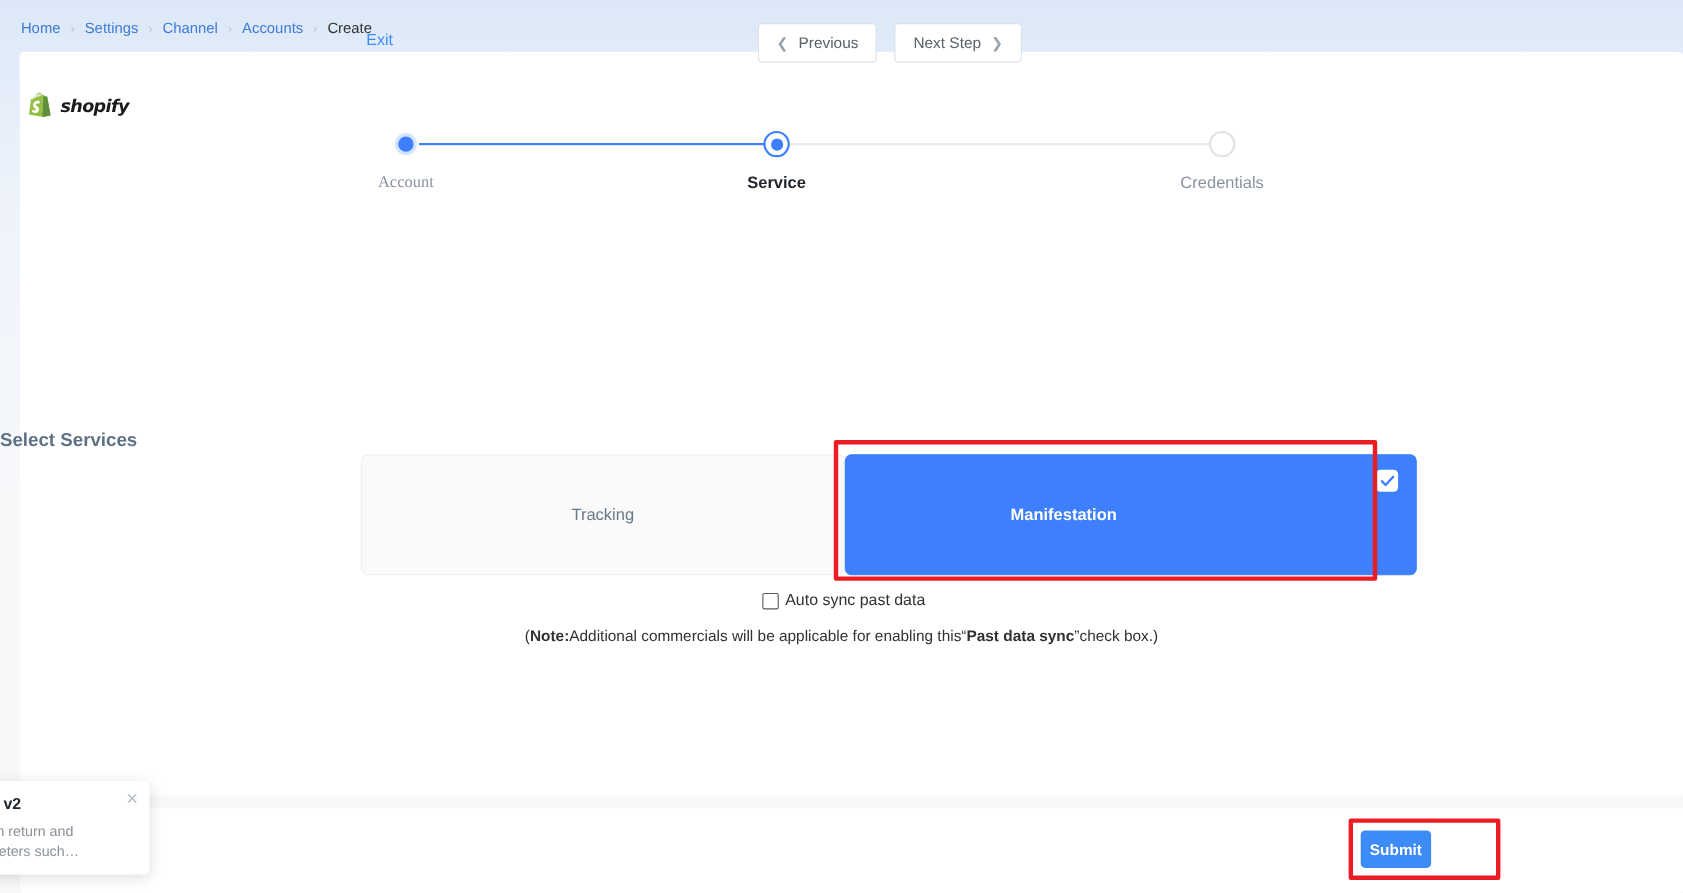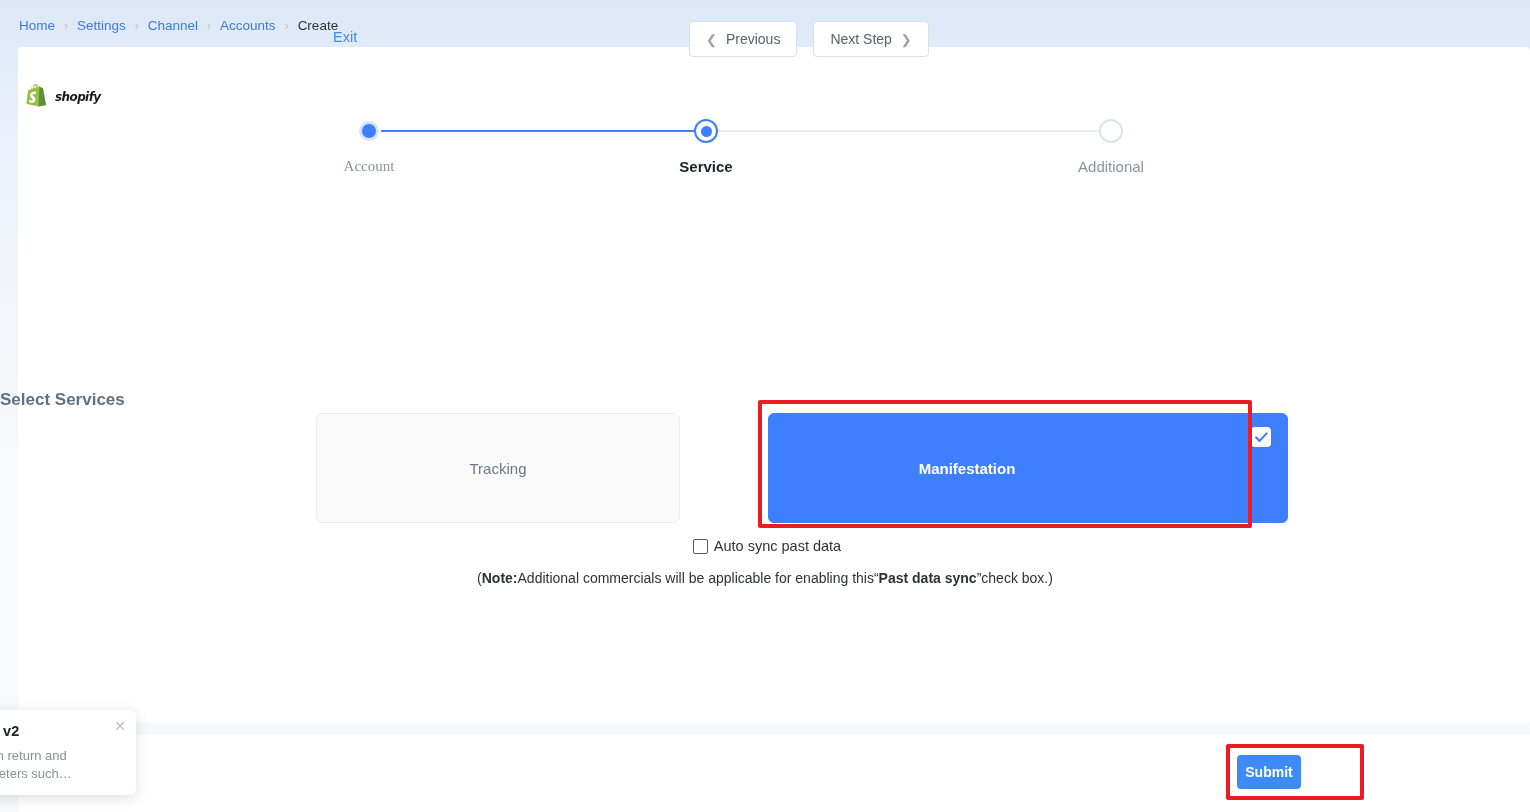--- a/index.html
+++ b/index.html
@@ -51,21 +51,21 @@
 
   
   .brand {
     position: absolute;
     left: 26px; top: 84px;
     display: flex; align-items: center; gap: 7px;
   }
   .brand-mark { width: 22px; height: 25px; display: block; }
   .brand-word {
     font-family: "DejaVu Sans", sans-serif;
-    font-size: 12px;
+    font-size: 16px;
     font-weight: bold;
     font-style: italic;
     letter-spacing: -0.6px;
     color: #1a1a1a;
   }
 
   
   .stepper {
     position: absolute;
     left: 330px; top: 118px;
@@ -141,21 +141,21 @@
   .svc-card {
     position: absolute;
     top: 0;
     height: 110px;
     border-radius: 6px;
     display: flex; align-items: center; justify-content: center;
     cursor: pointer;
     user-select: none;
   }
   .svc-card.tracking {
-    left: 4px; width: 364px;
+    left: 16px; width: 440px;
     background: #fafafa;
     border: 1px solid #eceff2;
   }
   .svc-card.tracking .svc-label {
     font-size: 15px;
     color: #67798a;
   }
   .svc-card.manifestation {
     left: 456px; width: 520px;
     background: #3d7ffc;
@@ -336,21 +336,21 @@
       <div class="step-label">Account</div>
     </div>
 
     <div class="step" style="left:376px;">
       <span class="step-dot active"></span>
       <div class="step-label is-active">Service</div>
     </div>
 
     <div class="step" style="left:781px;">
       <span class="step-dot pending"></span>
-      <div class="step-label">Additional</div>
+      <div class="step-label">Credentials</div>
     </div>
   </div>
 
   <h2 class="services-title">Select Services</h2>
 
   <div class="cards-row">
     <div class="svc-card tracking">
       <span class="svc-label">Tracking</span>
     </div>
 

